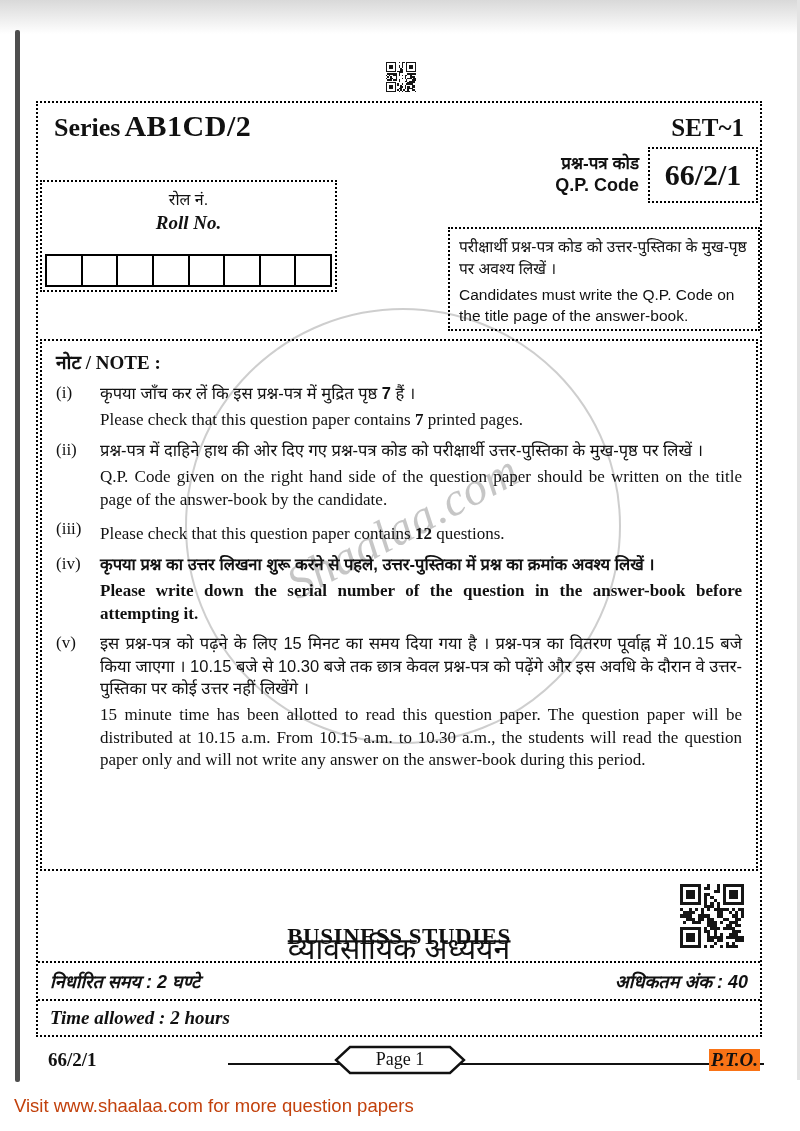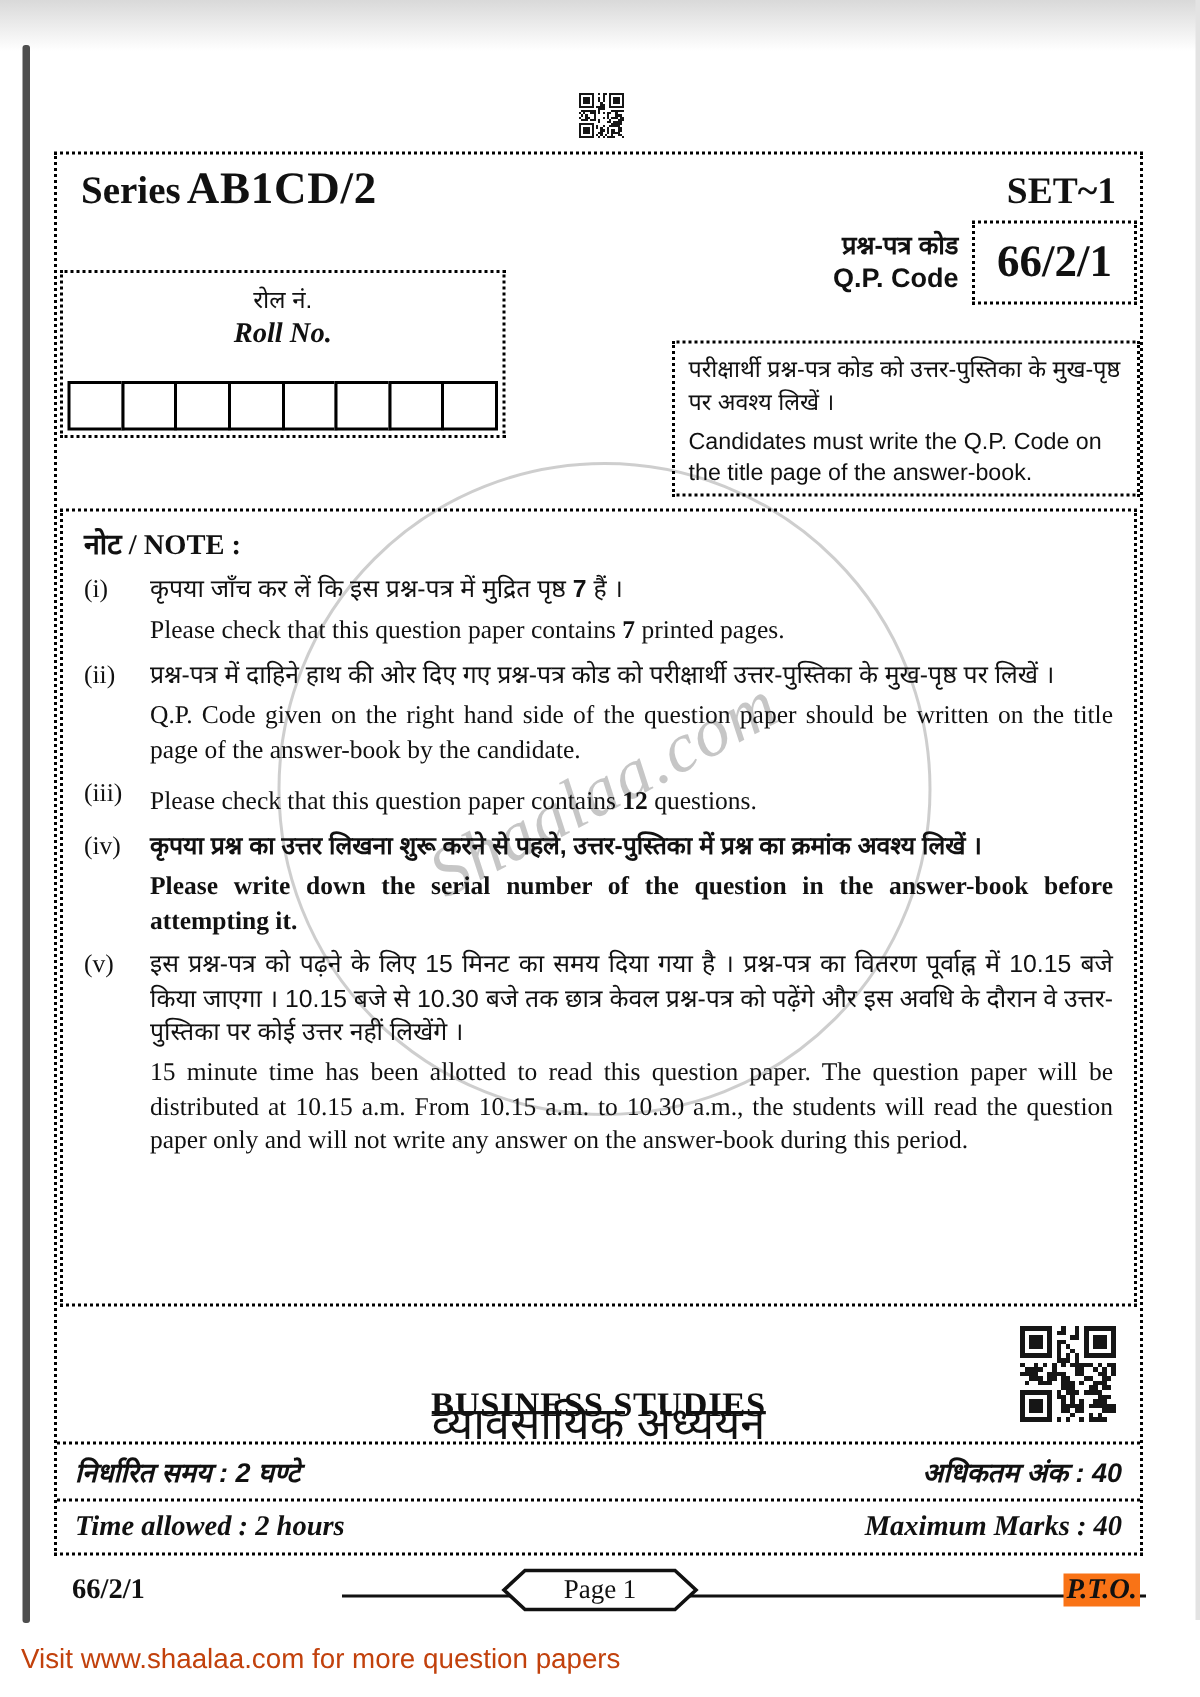--- a/index.html
+++ b/index.html
@@ -460,21 +460,20 @@
         </svg></div>
 
     <div class="limits">
       <div class="limits-row hindi">
         <span>निर्धारित समय : 2 घण्टे</span>
         <span>अधिकतम अंक : 40</span>
       </div>
       <div class="limits-divider"></div>
       <div class="limits-row english">
         <span>Time allowed : 2 hours</span>
-        <span>Maximum Marks : 40</span>
       </div>
     </div>
 
   </div>
 
   <div class="footer">
     <div class="footer-line"></div>
     <div class="footer-code">66/2/1</div>
     <div class="page-arrow">
       <svg viewBox="0 0 134 30" preserveAspectRatio="none">

